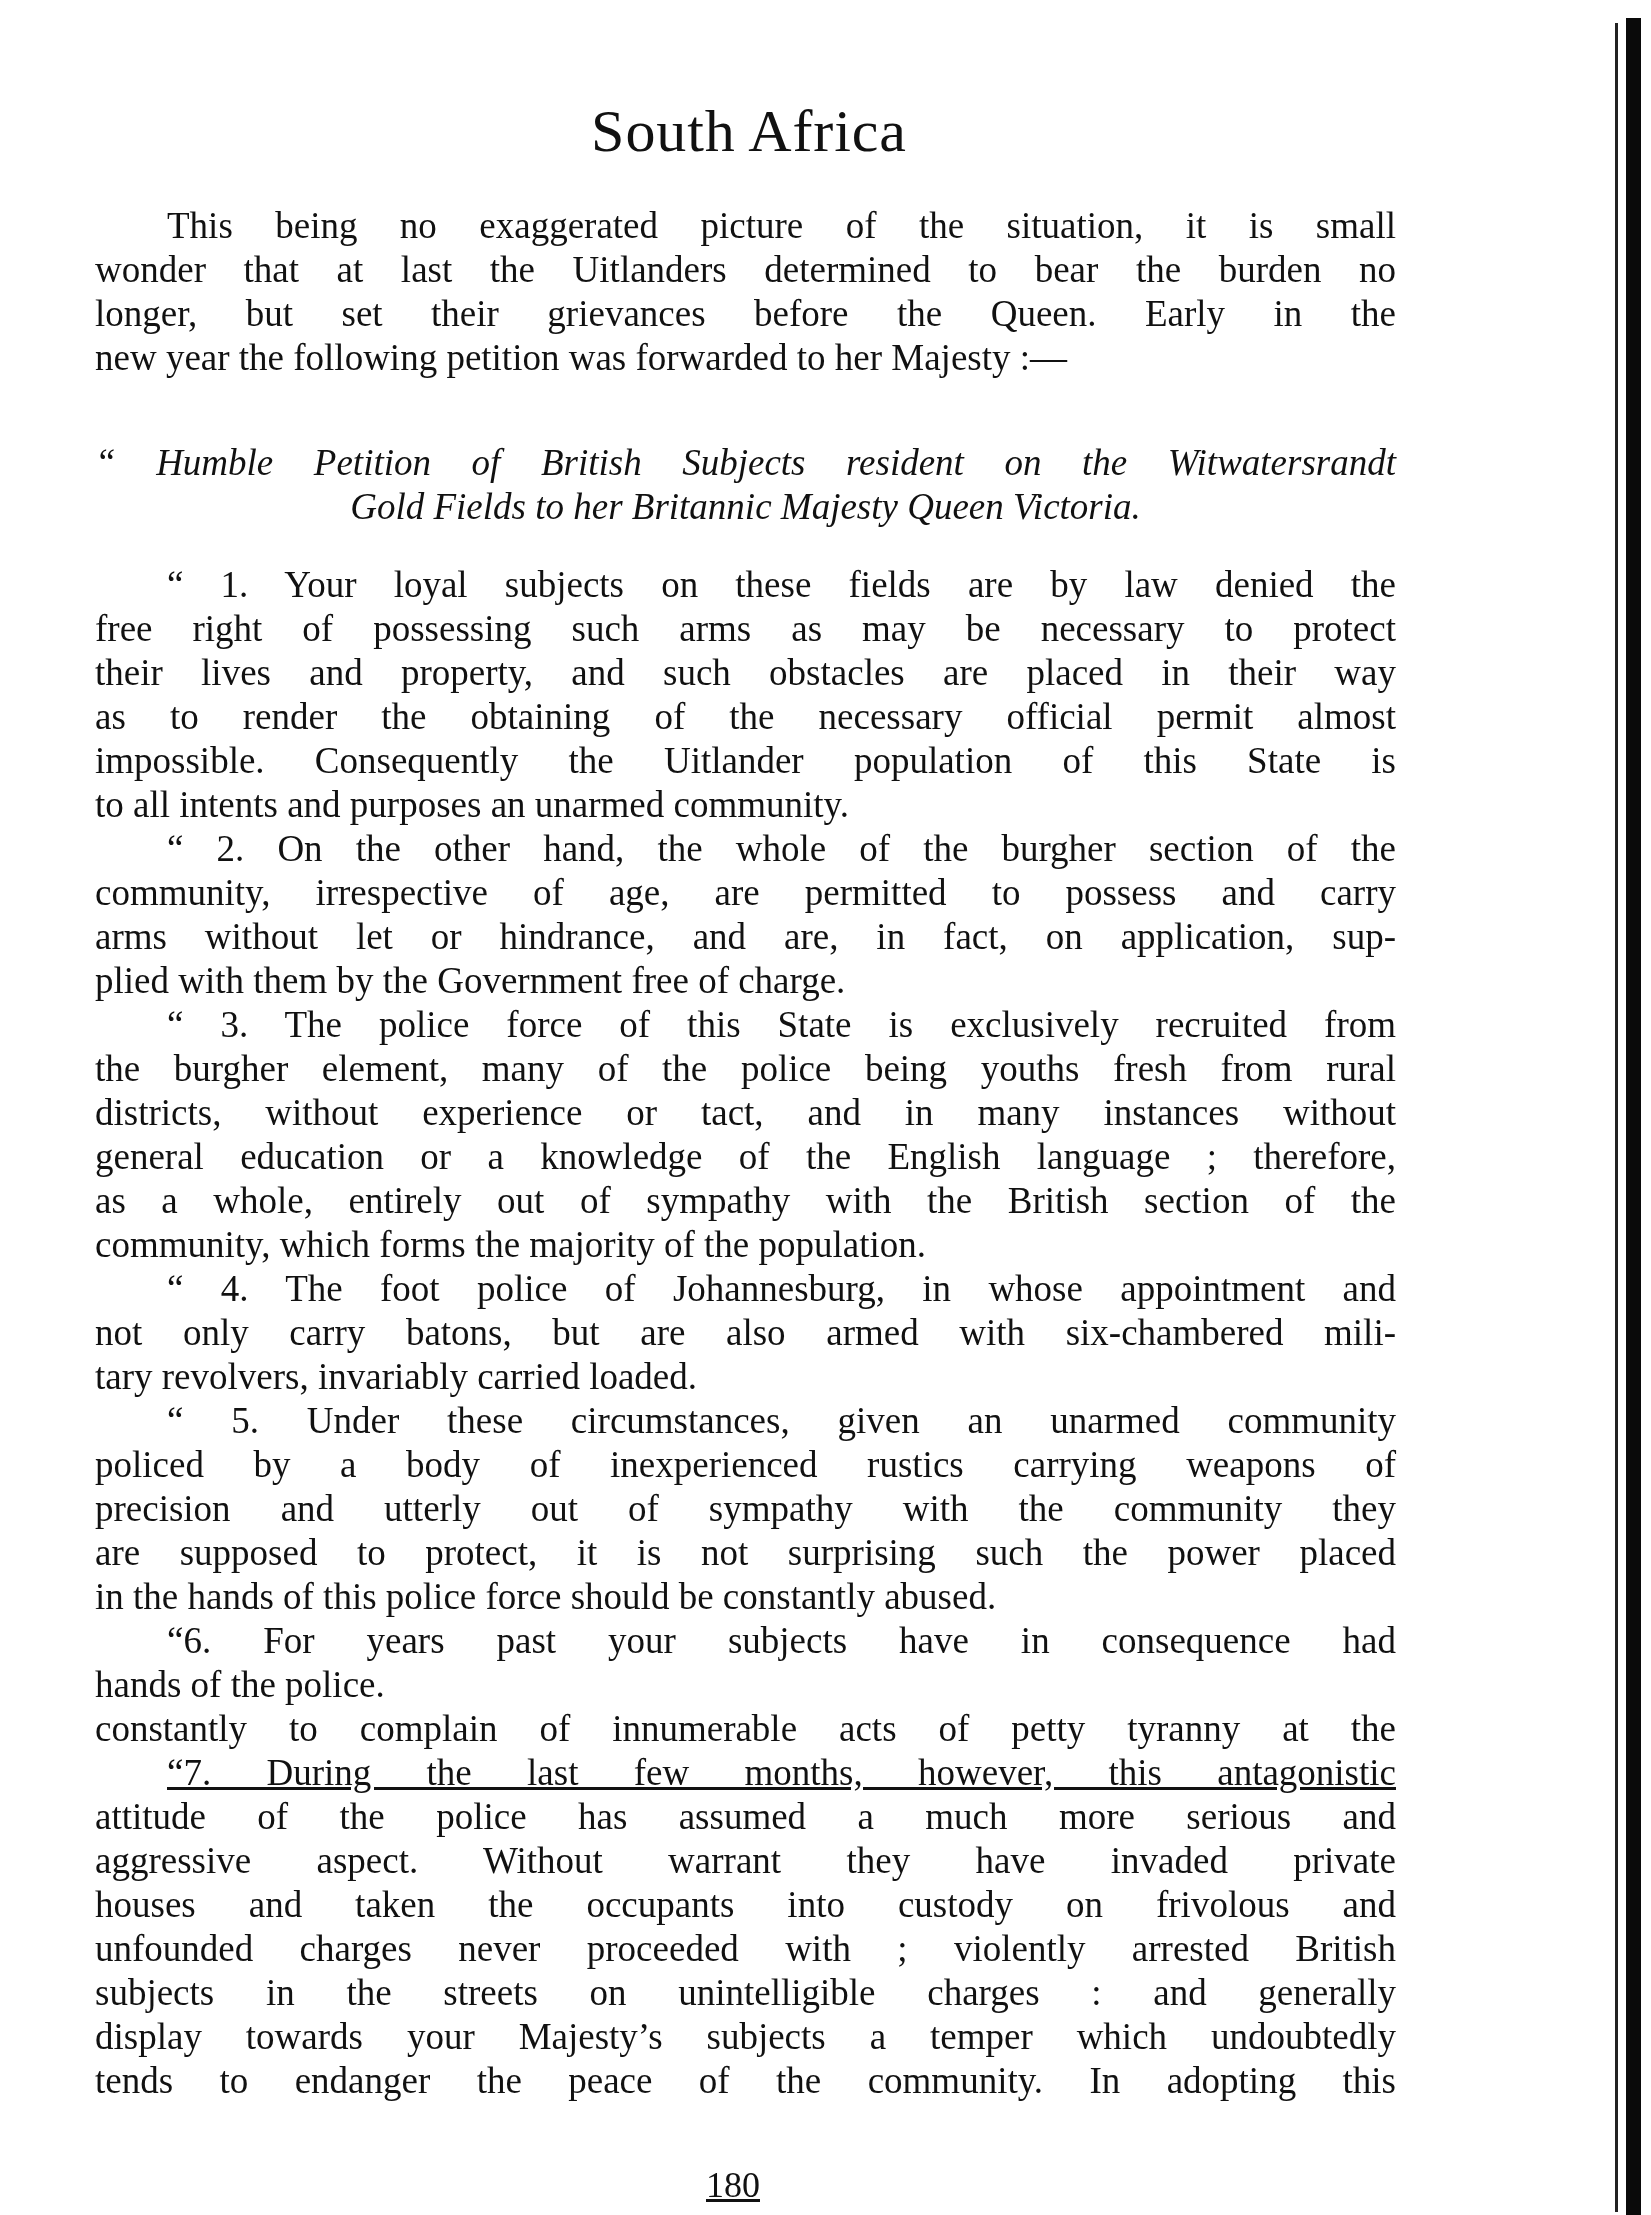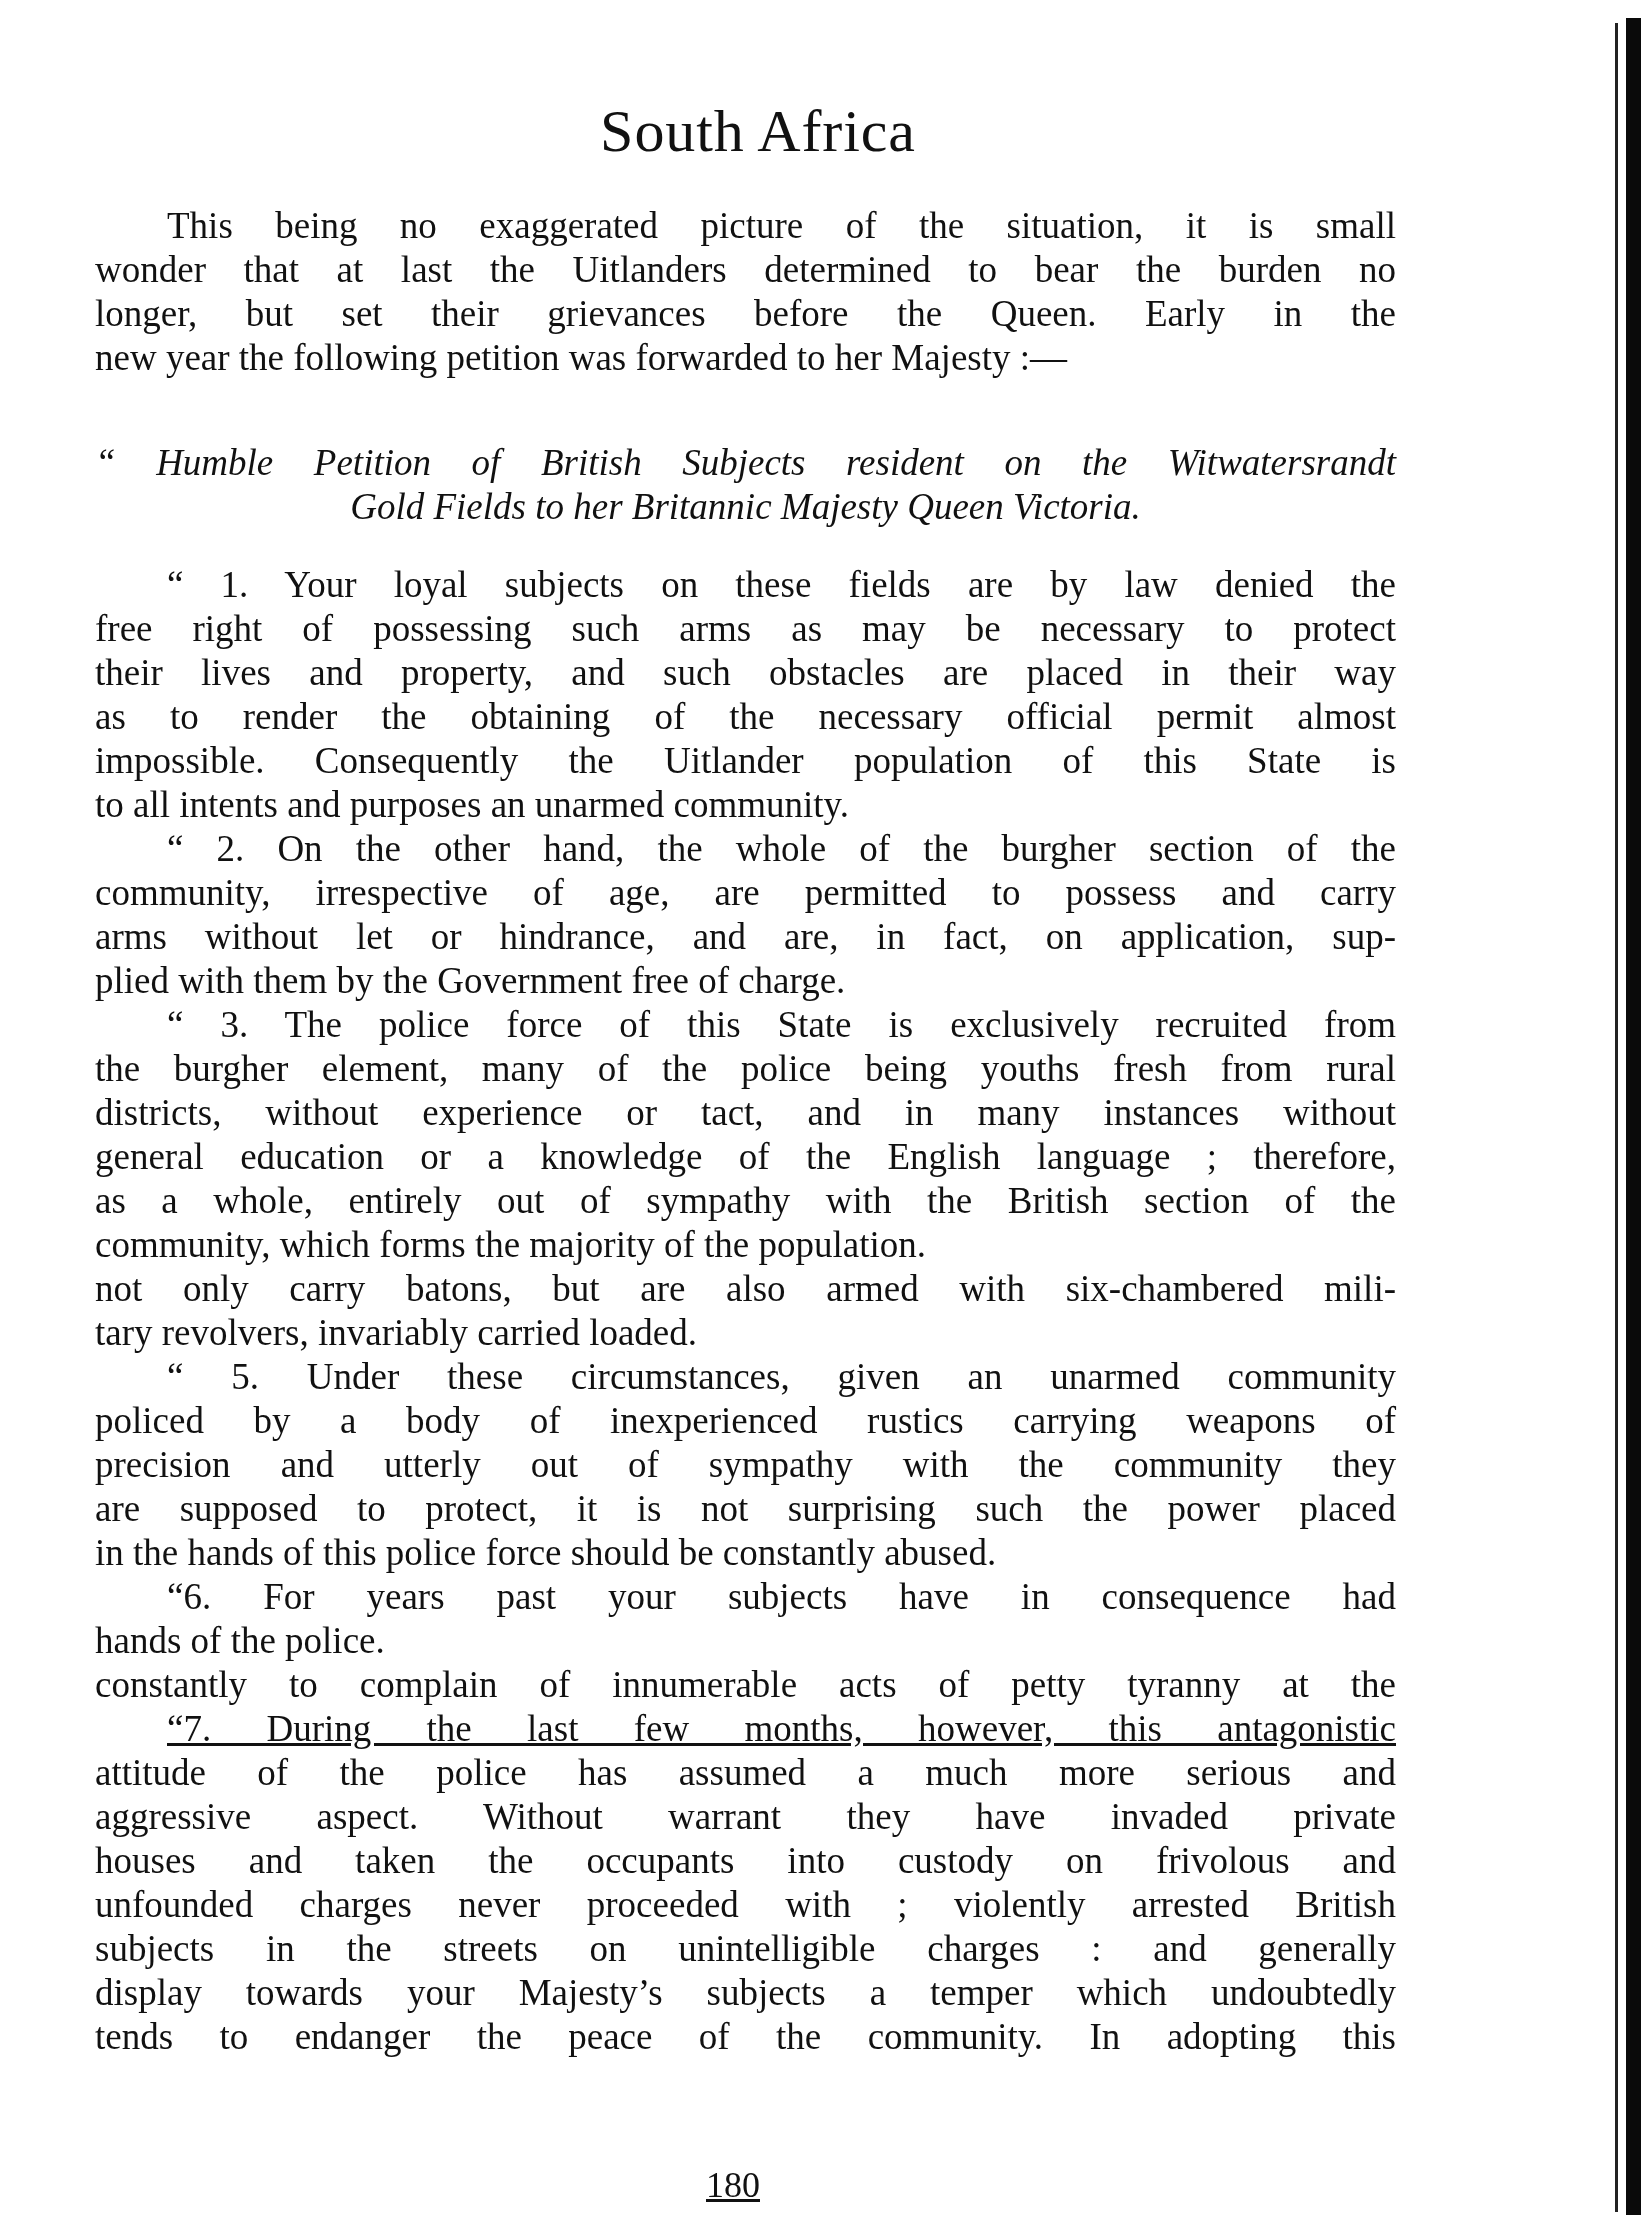--- a/index.html
+++ b/index.html
@@ -1,18 +1,18 @@
 <!DOCTYPE html>
 <html style="font-size:14.5px"><head>
 <meta charset="utf-8">
 <style>
   html, body { margin:0; padding:0; background:#ffffff; }
   body { width:1652px; height:2215px; position:relative; overflow:hidden;
          font-family:"Liberation Serif","DejaVu Serif",serif; color:#111; }
-  .title { position:absolute; left:16px; width:1484px; top:95px; text-align:center;
+  .title { position:absolute; left:7px; width:1484px; top:95px; text-align:center;
            font-size:60px; letter-spacing:0.9px; line-height:72px; }
   .block { position:absolute; left:95px; width:1301px; font-size:37px; line-height:44px; }
   .ln { display:block; white-space:nowrap; text-align:justify; text-align-last:justify; height:44px; overflow:visible; }
   .ln.last { text-align-last:left; }
   .ln.ind { padding-left:72px; }
   .petition { position:absolute; left:95px; width:1301px; font-size:37px; line-height:44px; font-style:italic; }
   .petition .ln { text-align-last:justify; }
   .petition .ln.c { text-align:center; text-align-last:center; }
   .pageno { position:absolute; left:688px; width:90px; top:2164px; text-align:center; font-size:36px; line-height:43px;text-decoration:underline; }
   .rule-thin { position:absolute; left:1615px; width:2.7px; top:22.6px; height:2189px; background:#222; }
@@ -52,20 +52,21 @@
   </div>
   <div>
     <span class="ln ind" style="white-space: normal;">“ 3.  The police force of this State is exclusively recruited from</span>
     <span class="ln" style="white-space: normal;">the burgher element, many of the police being youths fresh from rural</span>
     <span class="ln" style="white-space: normal;">districts, without experience or tact, and in many instances without</span>
     <span class="ln" style="white-space: normal;">general education or a knowledge of the English language ; therefore,</span>
     <span class="ln" style="white-space: normal;">as a whole, entirely out of sympathy with the British section of the</span>
     <span class="ln last" style="white-space: normal;">community, which forms the majority of the population.</span>
   </div>
   <div>
+    <span class="ln ind" style="white-space: normal;">“ 4.  The foot police of Johannesburg, in whose appointment and</span>
     <span class="ln" style="white-space: normal;">not only carry batons, but are also armed with six-chambered mili-</span>
     <span class="ln last" style="white-space: normal;">tary revolvers, invariably carried loaded.</span>
   </div>
   <div>
     <span class="ln ind" style="white-space: normal;">“ 5.  Under these circumstances, given an unarmed community</span>
     <span class="ln" style="white-space: normal;">policed by a body of inexperienced rustics carrying weapons of</span>
     <span class="ln" style="white-space: normal;">precision and utterly out of sympathy with the community they</span>
     <span class="ln" style="white-space: normal;">are supposed to protect, it is not surprising such the power placed</span>
     <span class="ln last" style="white-space: normal;">in the hands of this police force should be constantly abused.</span>
   </div>

